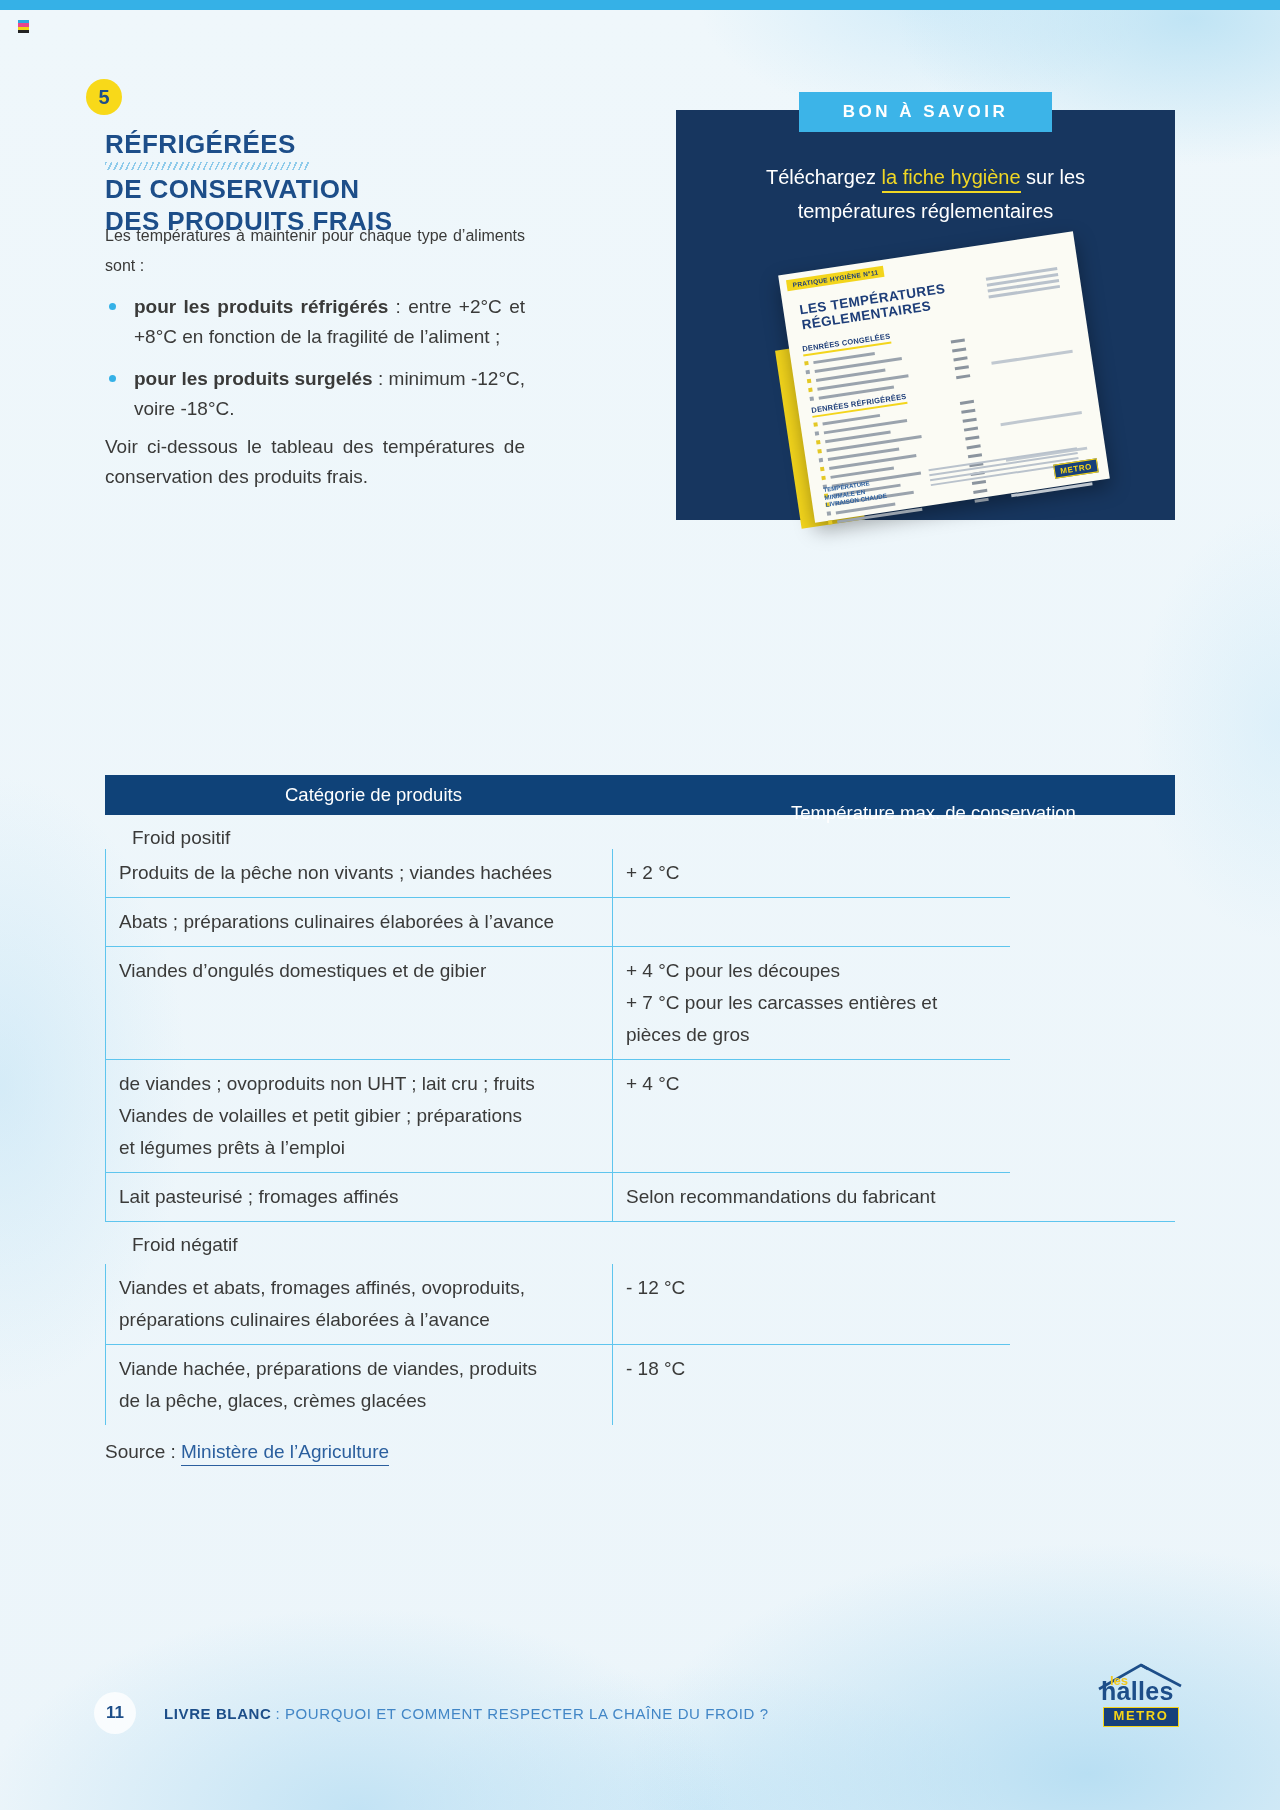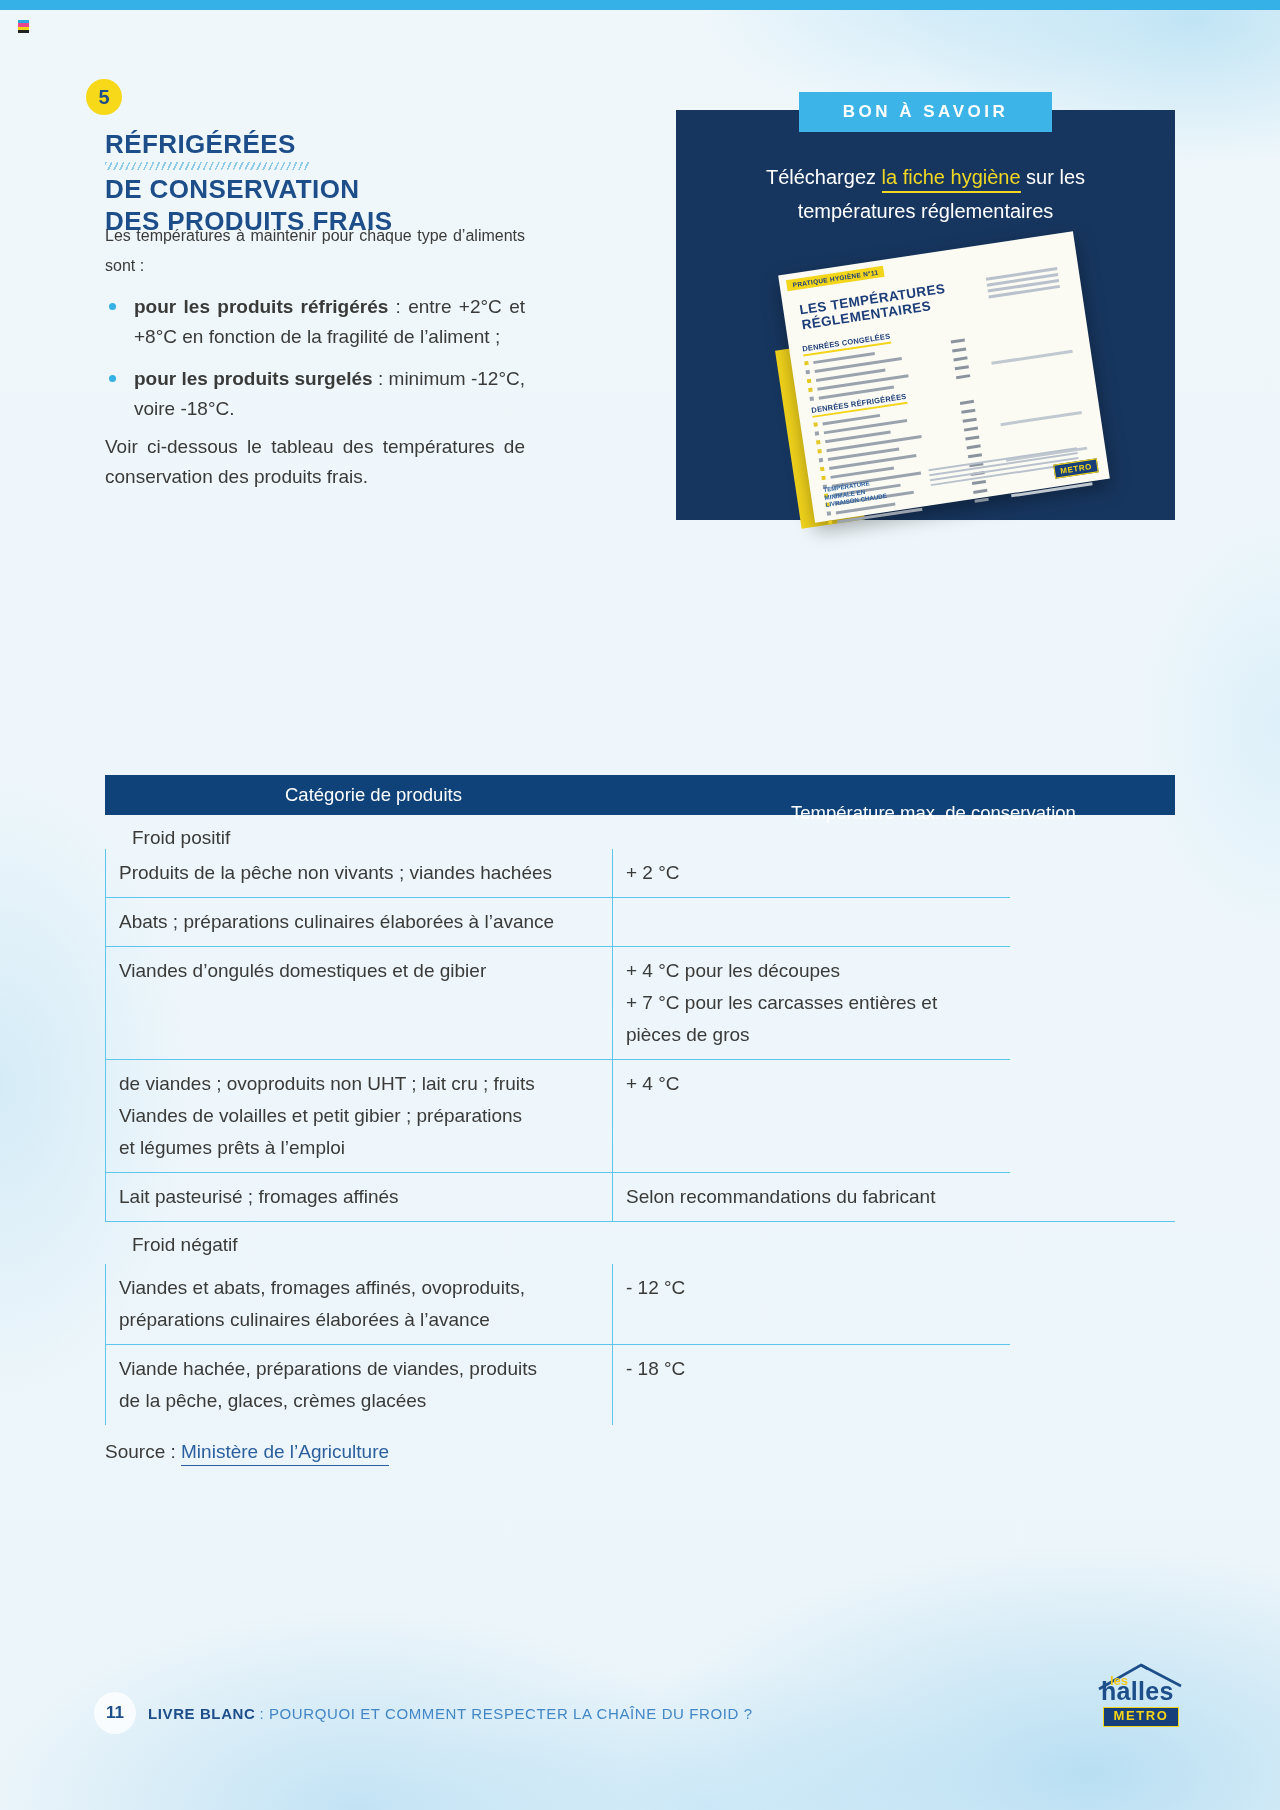--- a/index.html
+++ b/index.html
@@ -87,21 +87,21 @@
   .t-cat{width:508px;padding:8px 13px;line-height:32px;border-left:1.5px solid var(--tborder);
     border-right:1.5px solid var(--tborder);}
   .t-temp{width:397px;padding:8px 13px;line-height:32px;}
 
   .source-line{position:absolute;left:105px;top:1441px;font-size:19px;}
   .source-link{color:var(--link);border-bottom:1.5px solid var(--link);padding-bottom:3px;}
 
   .footer{position:absolute;left:94px;top:1692px;display:flex;align-items:center;}
   .page-num{width:42px;height:42px;border-radius:50%;background:rgba(255,255,255,.78);
     display:flex;align-items:center;justify-content:center;color:var(--title);font-size:17px;font-weight:700;}
-  .footer-label{margin-left:12px;font-size:15px;letter-spacing:.6px;}
+  .footer-label{margin-left:28px;font-size:15px;letter-spacing:.6px;}
   .footer-label b{color:var(--title);font-weight:700;margin-right:4px;}
   .footer-label span{color:var(--footerblue);}
 
   .logo{position:absolute;left:1096px;top:1660px;width:90px;height:72px;}
   .logo svg{position:absolute;left:0;top:0;}
   .logo-les{position:absolute;left:14px;top:13px;color:#f2c81d;font-size:13px;font-weight:700;}
   .logo-halles{position:absolute;left:5px;top:17px;color:var(--title);font-size:25px;font-weight:700;letter-spacing:.3px;}
   .logo-metro{position:absolute;left:7px;top:47px;width:76px;height:20px;background:#17407b;border:1.5px solid #f6d417;
     color:#f6d417;font-size:13px;font-weight:800;letter-spacing:1.6px;text-align:center;line-height:16px;}
 </style>

